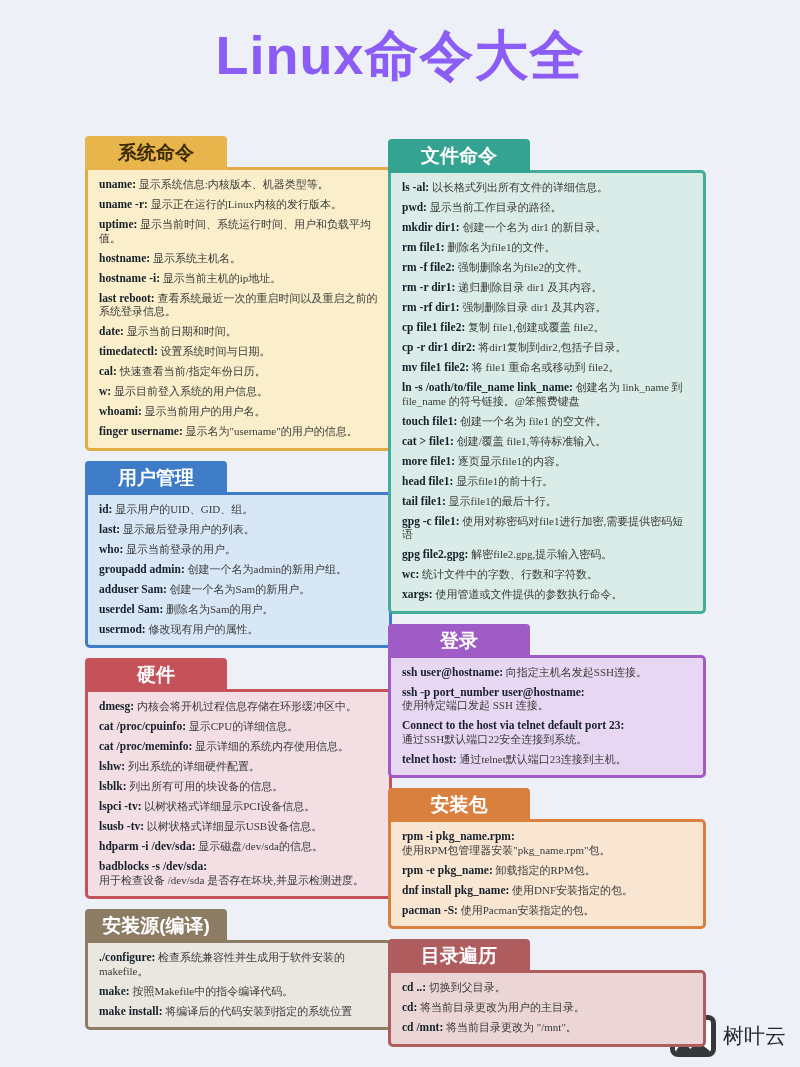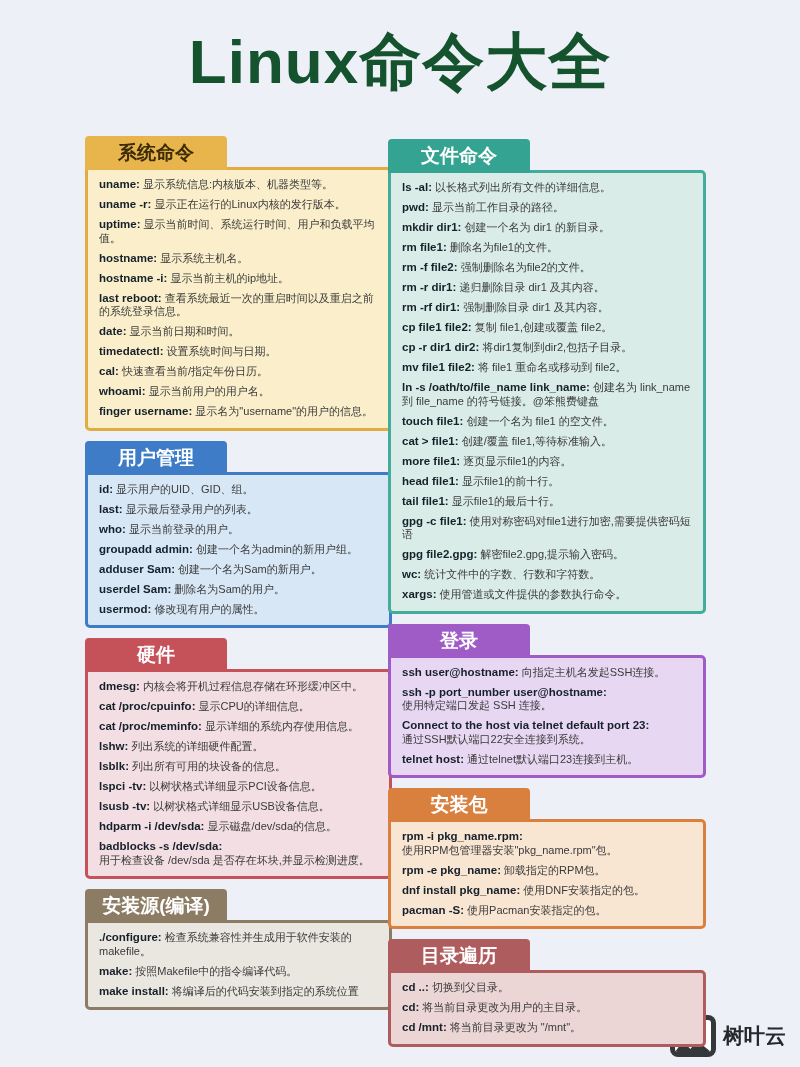--- a/index.html
+++ b/index.html
@@ -3,48 +3,48 @@
 <meta charset="utf-8">
 <style>
   html,body{margin:0;padding:0;background:#dfe3ea;}
   .canvas{
     position:relative;width:800px;height:1067px;margin:0 auto;
     background:#EDF0F6;overflow:hidden;
     font-family:"Liberation Sans","DejaVu Sans",sans-serif;
   }
   .title{
     position:absolute;top:20px;left:0;width:100%;margin:0;
-    text-align:center;font-size:62px;font-weight:800;color:#14532d;letter-spacing:1px;
+    text-align:center;font-size:54px;font-weight:800;color:#8b5cf6;letter-spacing:1px;
   }
   .col{position:absolute;}
   .col-left{left:85px;top:133px;width:307px;}
   .col-right{left:388px;top:136px;width:318px;}
   .cmd-section{margin-bottom:7px;}
   .tab{
     display:inline-block;min-width:142px;box-sizing:border-box;
     padding:4px 12px;background:var(--hdr);color:var(--hdrtext);
     font-size:19px;font-weight:bold;text-align:center;
     border-radius:4px 4px 0 0;position:relative;top:3px;z-index:2;
   }
   .body{
     position:relative;z-index:1;
     border:3px solid var(--border);background:var(--bg);
-    border-radius:0 5px 5px 5px;padding:8px 11px;
+    border-radius:0 5px 5px 5px;padding:8px 11px;font-family:Liberation Serif, serif;
   }
   .item{font-size:11px;line-height:13.5px;color:#3a3a3a;margin-bottom:6.5px;}
   .item:last-child{margin-bottom:1px;}
   .cmd{color:#16202a;font-weight:bold;font-size:11.5px;}
   .desc{color:#3a3a3a;}
   .item.block .desc{display:block;}
   .watermark{position:absolute;right:14px;bottom:10px;display:flex;align-items:center;gap:7px;}
   .wm-icon{width:46px;height:42px;background:#34383b;border-radius:8px;position:relative;}
   .wm-inner{position:absolute;left:5px;top:5px;right:5px;bottom:5px;background:#ffffff;border-radius:3px;overflow:hidden;}
   .wm-ai{position:absolute;top:0px;left:2px;font-size:14px;font-weight:bold;color:#34383b;}
   .wm-mountain{position:absolute;bottom:0;left:0;width:100%;height:14px;}
-  .wm-text{font-size:21px;font-weight:700;color:#26292b;}
+  .wm-text{font-size:21px;font-weight:400;color:#26292b;}
 </style>
 </head>
 <body>
 
 <div class="canvas">
 
   <h1 class="title">Linux命令大全</h1>
 
   <div class="col col-left">
     <section class="cmd-section" style="--hdr: #E7B54B; --hdrtext: #3D2B06; --bg: #FAEFCA; --border: #E2AC43;">
@@ -52,20 +52,21 @@
       <div class="body">
           <div class="item"><span class="cmd">uname:</span><span class="desc"> 显示系统信息:内核版本、机器类型等。</span></div>
           <div class="item"><span class="cmd">uname -r:</span><span class="desc"> 显示正在运行的Linux内核的发行版本。</span></div>
           <div class="item"><span class="cmd">uptime:</span><span class="desc"> 显示当前时间、系统运行时间、用户和负载平均值。</span></div>
           <div class="item"><span class="cmd">hostname:</span><span class="desc"> 显示系统主机名。</span></div>
           <div class="item"><span class="cmd">hostname -i:</span><span class="desc"> 显示当前主机的ip地址。</span></div>
           <div class="item"><span class="cmd">last reboot:</span><span class="desc"> 查看系统最近一次的重启时间以及重启之前的系统登录信息。</span></div>
           <div class="item"><span class="cmd">date:</span><span class="desc"> 显示当前日期和时间。</span></div>
           <div class="item"><span class="cmd">timedatectl:</span><span class="desc"> 设置系统时间与日期。</span></div>
           <div class="item"><span class="cmd">cal:</span><span class="desc"> 快速查看当前/指定年份日历。</span></div>
+          <div class="item"><span class="cmd">w:</span><span class="desc"> 显示目前登入系统的用户信息。</span></div>
           <div class="item"><span class="cmd">whoami:</span><span class="desc"> 显示当前用户的用户名。</span></div>
           <div class="item"><span class="cmd">finger username:</span><span class="desc"> 显示名为"username"的用户的信息。</span></div>
         </div>
     </section>
     <section class="cmd-section" style="--hdr: #3E7CC7; --hdrtext: #FFFFFF; --bg: #D7E7F6; --border: #3E7CC7;">
       <div class="tab">用户管理</div>
       <div class="body">
           <div class="item"><span class="cmd">id:</span><span class="desc"> 显示用户的UID、GID、组。</span></div>
           <div class="item"><span class="cmd">last:</span><span class="desc"> 显示最后登录用户的列表。</span></div>
           <div class="item"><span class="cmd">who:</span><span class="desc"> 显示当前登录的用户。</span></div>

